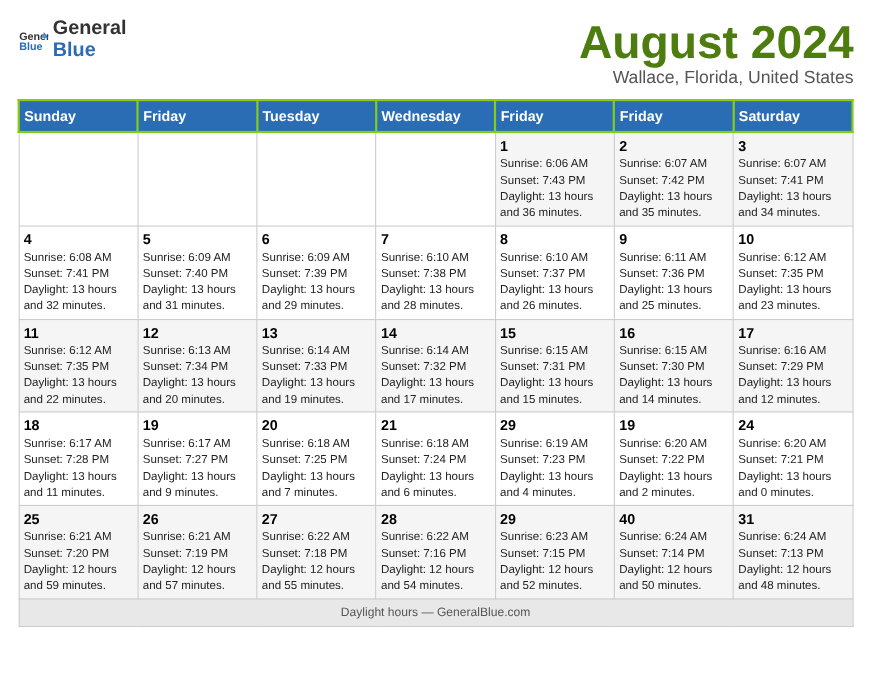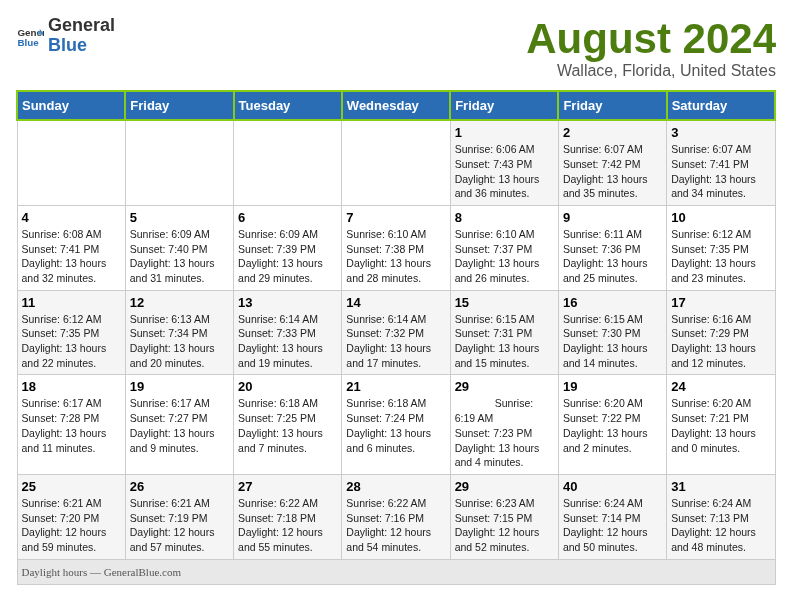--- a/index.html
+++ b/index.html
@@ -82,25 +82,24 @@
     .day-info {
       font-size: 10.5px;
       color: #222;
       line-height: 1.4;
     }
     .empty-cell {
       background: #fff !important;
     }
     .footer-row td {
       background: #e8e8e8 !important;
-      text-align: left;
+      text-align: center;
       font-size: 11px;
       color: #555;
       padding: 6px 4px;
-      font-family: Liberation Serif, serif;
     }
   </style>
 </head>
 <body>
 
 <div class="header-area">
   <div class="logo">
     <svg class="logo-icon" viewBox="0 0 40 40">
       <text x="2" y="20" font-size="14" font-weight="bold" fill="#333">General</text>
       <text x="2" y="34" font-size="14" font-weight="bold" fill="#2a6db5">Blue</text>
@@ -200,21 +199,21 @@
 Daylight: 13 hours and 11 minutes.</span></td>
         <td><span class="day-number">19</span><span class="day-info" style="white-space: pre-line;">Sunrise: 6:17 AM
 Sunset: 7:27 PM
 Daylight: 13 hours and 9 minutes.</span></td>
         <td><span class="day-number">20</span><span class="day-info" style="white-space: pre-line;">Sunrise: 6:18 AM
 Sunset: 7:25 PM
 Daylight: 13 hours and 7 minutes.</span></td>
         <td><span class="day-number">21</span><span class="day-info" style="white-space: pre-line;">Sunrise: 6:18 AM
 Sunset: 7:24 PM
 Daylight: 13 hours and 6 minutes.</span></td>
-        <td><span class="day-number">29</span><span class="day-info" style="white-space: pre-line; margin-left: 40px;">Sunrise: 6:19 AM
+        <td><span class="day-number">29</span><span class="day-info" style="white-space: pre-line;">Sunrise: 6:19 AM
 Sunset: 7:23 PM
 Daylight: 13 hours and 4 minutes.</span></td>
         <td><span class="day-number">19</span><span class="day-info" style="white-space: pre-line;">Sunrise: 6:20 AM
 Sunset: 7:22 PM
 Daylight: 13 hours and 2 minutes.</span></td>
         <td><span class="day-number">24</span><span class="day-info" style="white-space: pre-line;">Sunrise: 6:20 AM
 Sunset: 7:21 PM
 Daylight: 13 hours and 0 minutes.</span></td>
       </tr>
       <tr>

